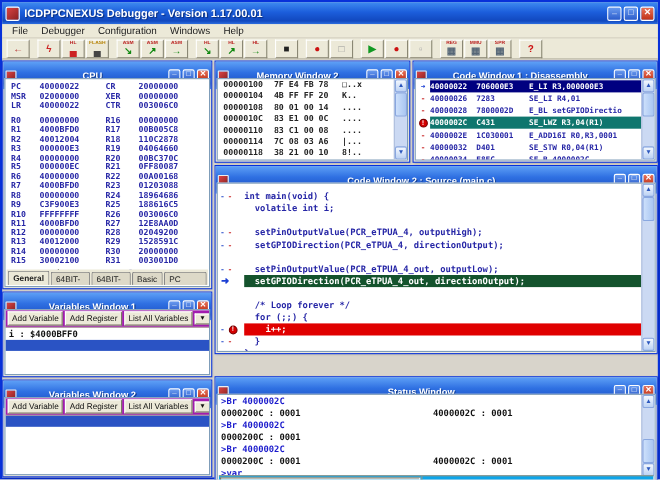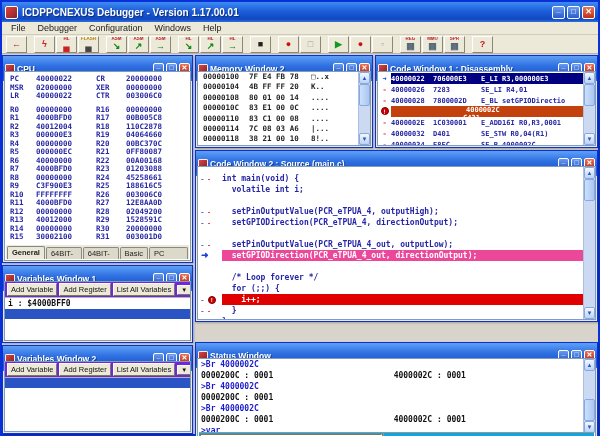--- a/index.html
+++ b/index.html
@@ -46,21 +46,21 @@
     border:1px solid; border-color:#fff #8a8774 #8a8774 #fff;
     display:flex; flex-direction:column; align-items:center; justify-content:center;
     position:relative; overflow:hidden;
   }
   .tlabel { font-size:4.5px; font-weight:bold; line-height:4.5px; }
   .tglyph { font-size:9px; line-height:9px; font-weight:bold; }
   
   .win { position:absolute; border:1px solid #0831D9; background:#ECE9D8; box-shadow:1px 1px 2px rgba(0,0,0,.25); }
   .wtitle {
     height:25px; background:linear-gradient(180deg,#5EA0F6 0%,#2F70E2 40%,#1D53C8 80%,#2F70E2 100%);
-    display:flex; align-items:center; gap:2px; padding:0 2px;
+    display:flex; align-items:center; gap:2px; padding:0 2px;text-align:center;
   }
   .wicon { width:10px; height:10px; background:linear-gradient(135deg,#d44,#822); border:1px solid #eee; border-radius:1px; flex:none; }
   .wtitle .wtext { color:#fff; font-size:8.5px; font-weight:bold; flex:1; white-space:nowrap; overflow:hidden; text-shadow:1px 1px 0 #123c8e; }
   .wtitle .winbtn { width:11px; height:11px; font-size:7px; line-height:8px; }
   .wbody { position:absolute; left:1px; right:1px; top:15px; bottom:1px; background:#fff; border:1px solid #7f9db9; overflow:hidden; }
   .mono { font-family:"DejaVu Sans Mono", monospace; }
   
   .vscroll { position:absolute; top:0; bottom:0; right:0; width:12px; background:#CBD9F3; border-left:1px solid #aebedd; display:flex; flex-direction:column; }
   .sarrow { height:12px; flex:none; background:linear-gradient(180deg,#F4F8FE,#BCD2F4); border:1px solid #89A7E0; border-radius:2px; color:#2B57BE; font-size:6px; line-height:10px; text-align:center; }
   .sarrow.up::after{content:"▲";}
@@ -80,33 +80,33 @@
   .mem-row { display:grid; grid-template-columns:46px 62px 1fr; padding:0 2px 0 5px; font-size:7.5px; font-weight:bold; line-height:10.4px; color:#222; white-space:pre; }
   
   .drow { display:flex; align-items:center; height:11px; font-size:7px; font-weight:bold; color:#2626A6; white-space:pre; }
   .dgut { width:13px; flex:none; text-align:center; color:#C33; font-size:7px; }
   .darrow { color:#1B3FD4; }
   .dbp, .sbp { display:inline-block; width:8px; height:8px; border-radius:50%; background:#D40000; border:1px solid #7a0000; color:#fff; font-size:6px; line-height:7px; text-align:center; font-weight:bold; }
   .daddr { width:42px; flex:none; }
   .dop { width:48px; flex:none; }
   .dinstr { flex:1; }
   .drow.current .rowmain { background:#000080; color:#fff; }
-  .drow.breakpoint .rowmain { background:#c2410c; color:#fff;flex-direction:column; }
+  .drow.breakpoint .rowmain { background:#0f766e; color:#fff; }
   .rowmain { display:flex; flex:1; height:100%; align-items:center; }
   
   .srow { display:flex; align-items:center; height:11px; font-size:8px; font-weight:bold; color:#2626A6; }
   .sgut { width:24px; flex:none; display:flex; align-items:center; gap:4px; padding-left:3px; }
   .smark-b { color:#3355CC; font-size:8px; line-height:8px; }
   .smark-r { color:#CC3333; font-size:8px; line-height:8px; }
   .sarrowmark { color:#1B3FD4; font-size:9px; line-height:9px; font-weight:bold; }
   .stext { flex:1; white-space:pre; font-family:"DejaVu Sans Mono", monospace; height:100%; display:flex; align-items:center; }
-  .srow.current .stext { background:#ec4899; color:#fff; }
+  .srow.current .stext { background:#14532d; color:#fff; }
   .srow.breakpoint .stext { background:#E00000; color:#fff; }
   
-  .varbtns { height:16px; background:#6d28d9; display:flex; align-items:center; padding:1px 2px; gap:2px; border-bottom:1px solid #b9b5a5; }
+  .varbtns { height:16px; background:#a21caf; display:flex; align-items:center; padding:1px 2px; gap:2px; border-bottom:1px solid #b9b5a5; }
   .vbtn { font-size:7.5px; padding:1px 3px; background:#ECE9D8; border:1px solid; border-color:#fff #7a7764 #7a7764 #fff; color:#111; white-space:nowrap; }
   .vdrop { width:14px; text-align:center; font-size:6px; }
   .var-row { font-size:8px; font-weight:bold; color:#111; padding:1px 3px; white-space:pre; }
   .sel-row { height:10px; background:#2A53C4; }
   
   .stat-line { font-size:8px; font-weight:bold; line-height:11px; padding-left:3px; white-space:pre; }
   .stat-line.cmd { color:#1a1acc; }
   .stat-line.out { color:#111; }
   #status-bottom { position:absolute; left:1px; right:1px; bottom:1px; height:16px; background:#0ea5e9; display:flex; border-top:1px solid #9a9684; }
   #cmd-input { width:46%; background:#fff; border:1px solid; border-color:#7a7764 #fff #fff #7a7764; margin:1px; position:relative; }
@@ -280,21 +280,21 @@
           <span class="cval">40000000</span>
           <span class="cname">R22</span>
           <span class="cval">00A00168</span>
           <span class="cname">R7</span>
           <span class="cval">4000BFD0</span>
           <span class="cname">R23</span>
           <span class="cval">01203088</span>
           <span class="cname">R8</span>
           <span class="cval">00000000</span>
           <span class="cname">R24</span>
-          <span class="cval">45258661</span>
+          <span class="cval">18964686</span>
           <span class="cname">R9</span>
           <span class="cval">C3F900E3</span>
           <span class="cname">R25</span>
           <span class="cval">188616C5</span>
           <span class="cname">R10</span>
           <span class="cval">FFFFFFFF</span>
           <span class="cname">R26</span>
           <span class="cval">003006C0</span>
           <span class="cname">R11</span>
           <span class="cval">4000BFD0</span>

